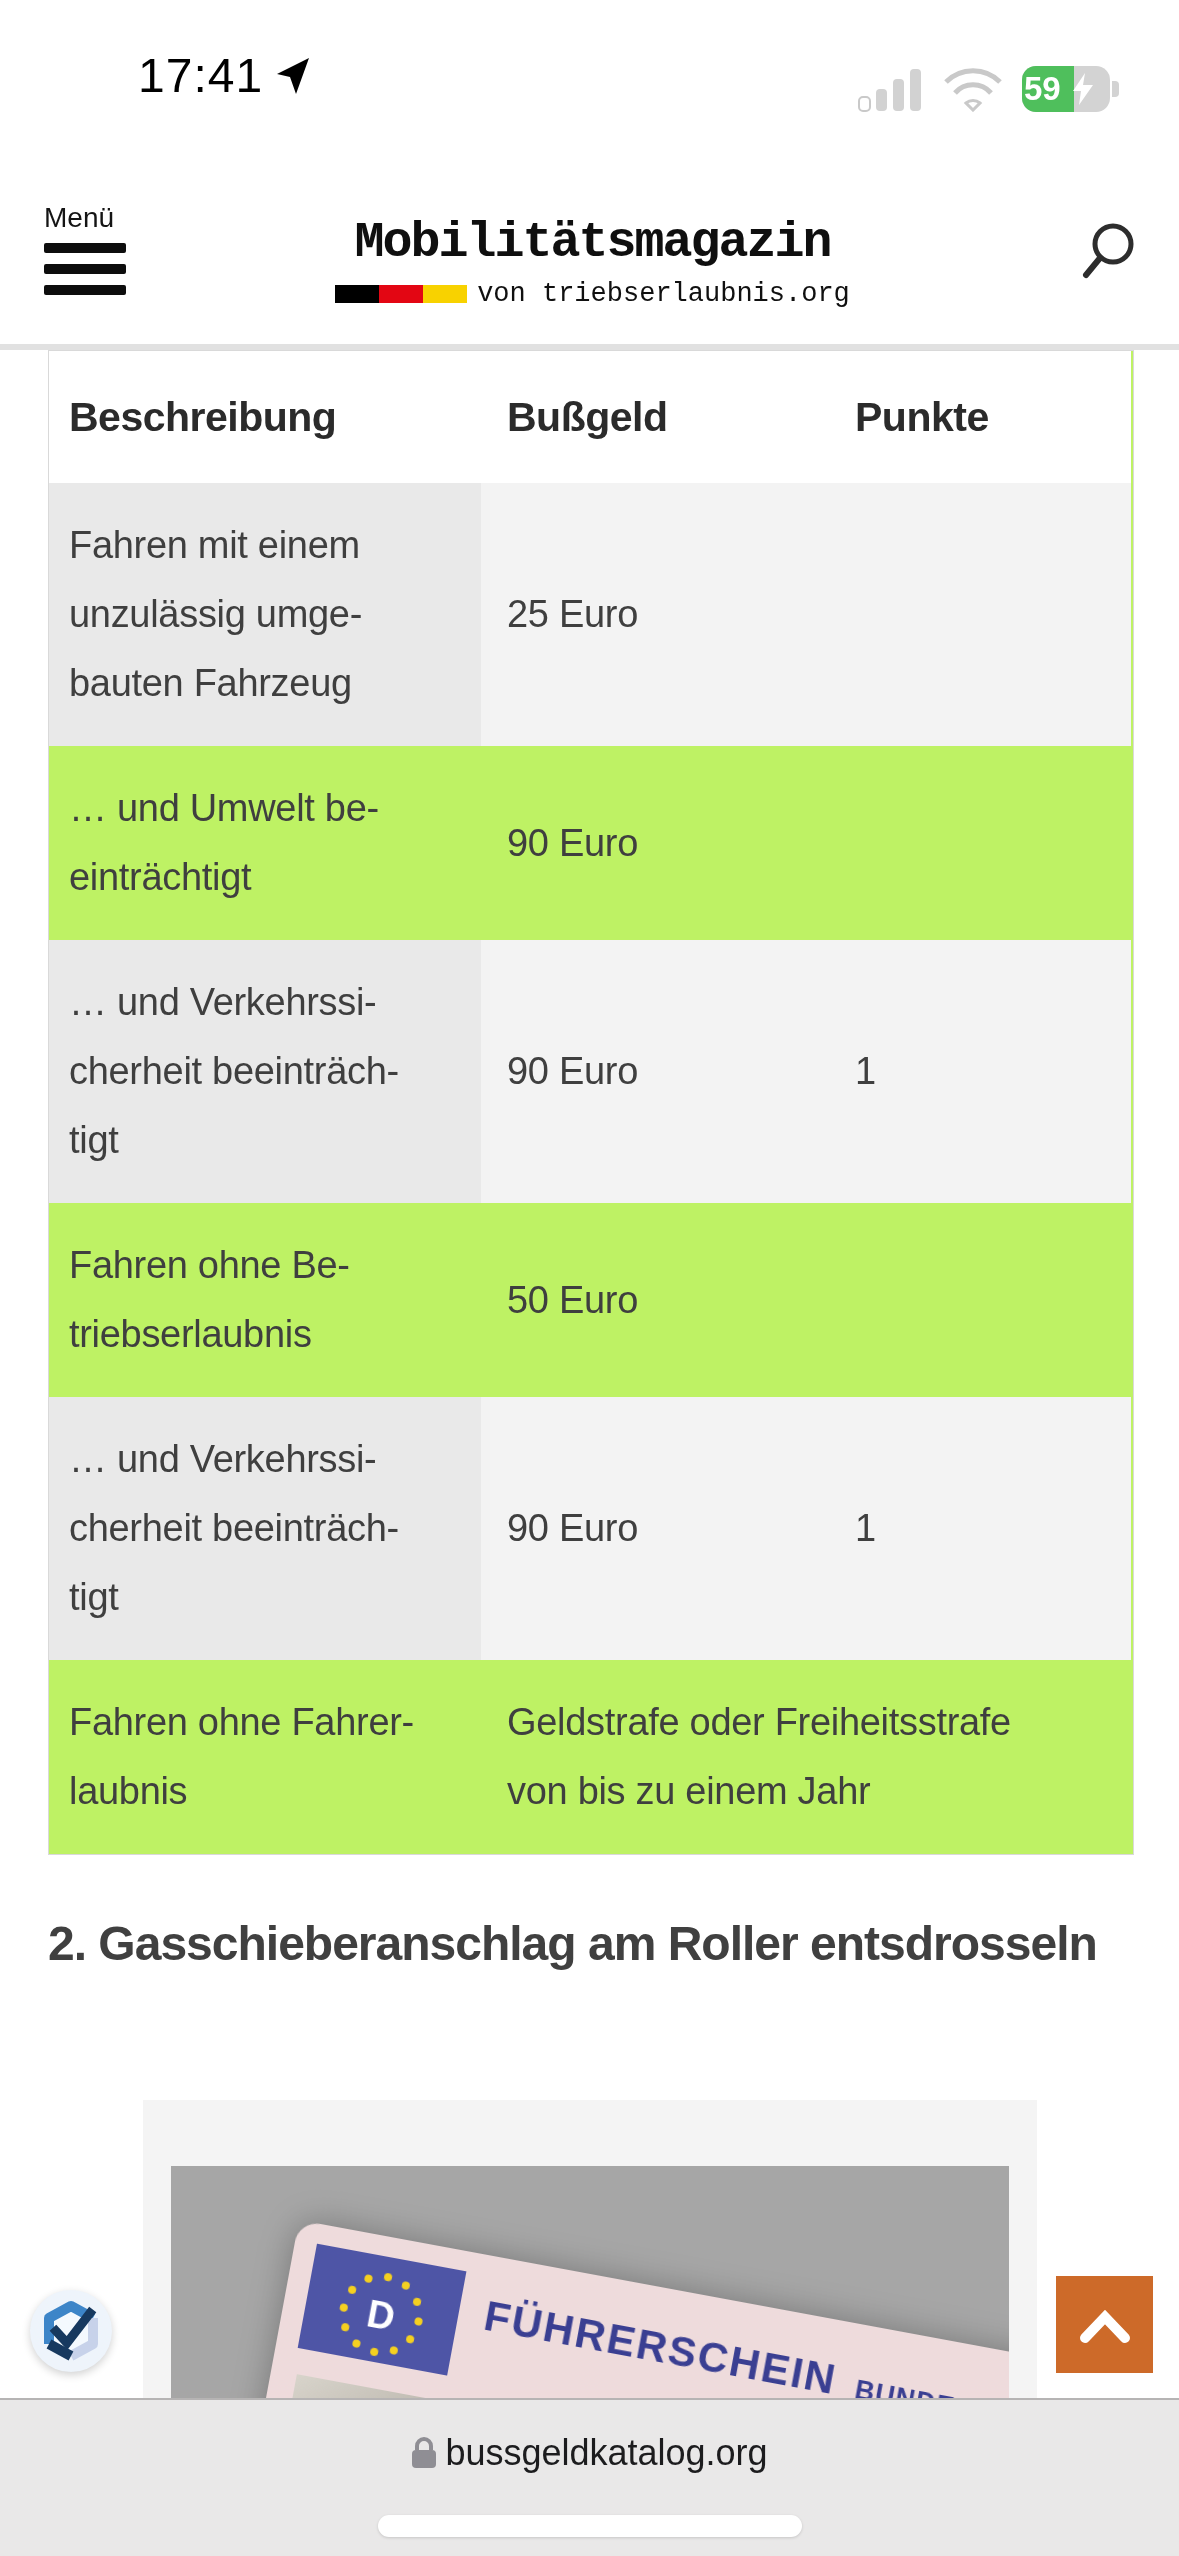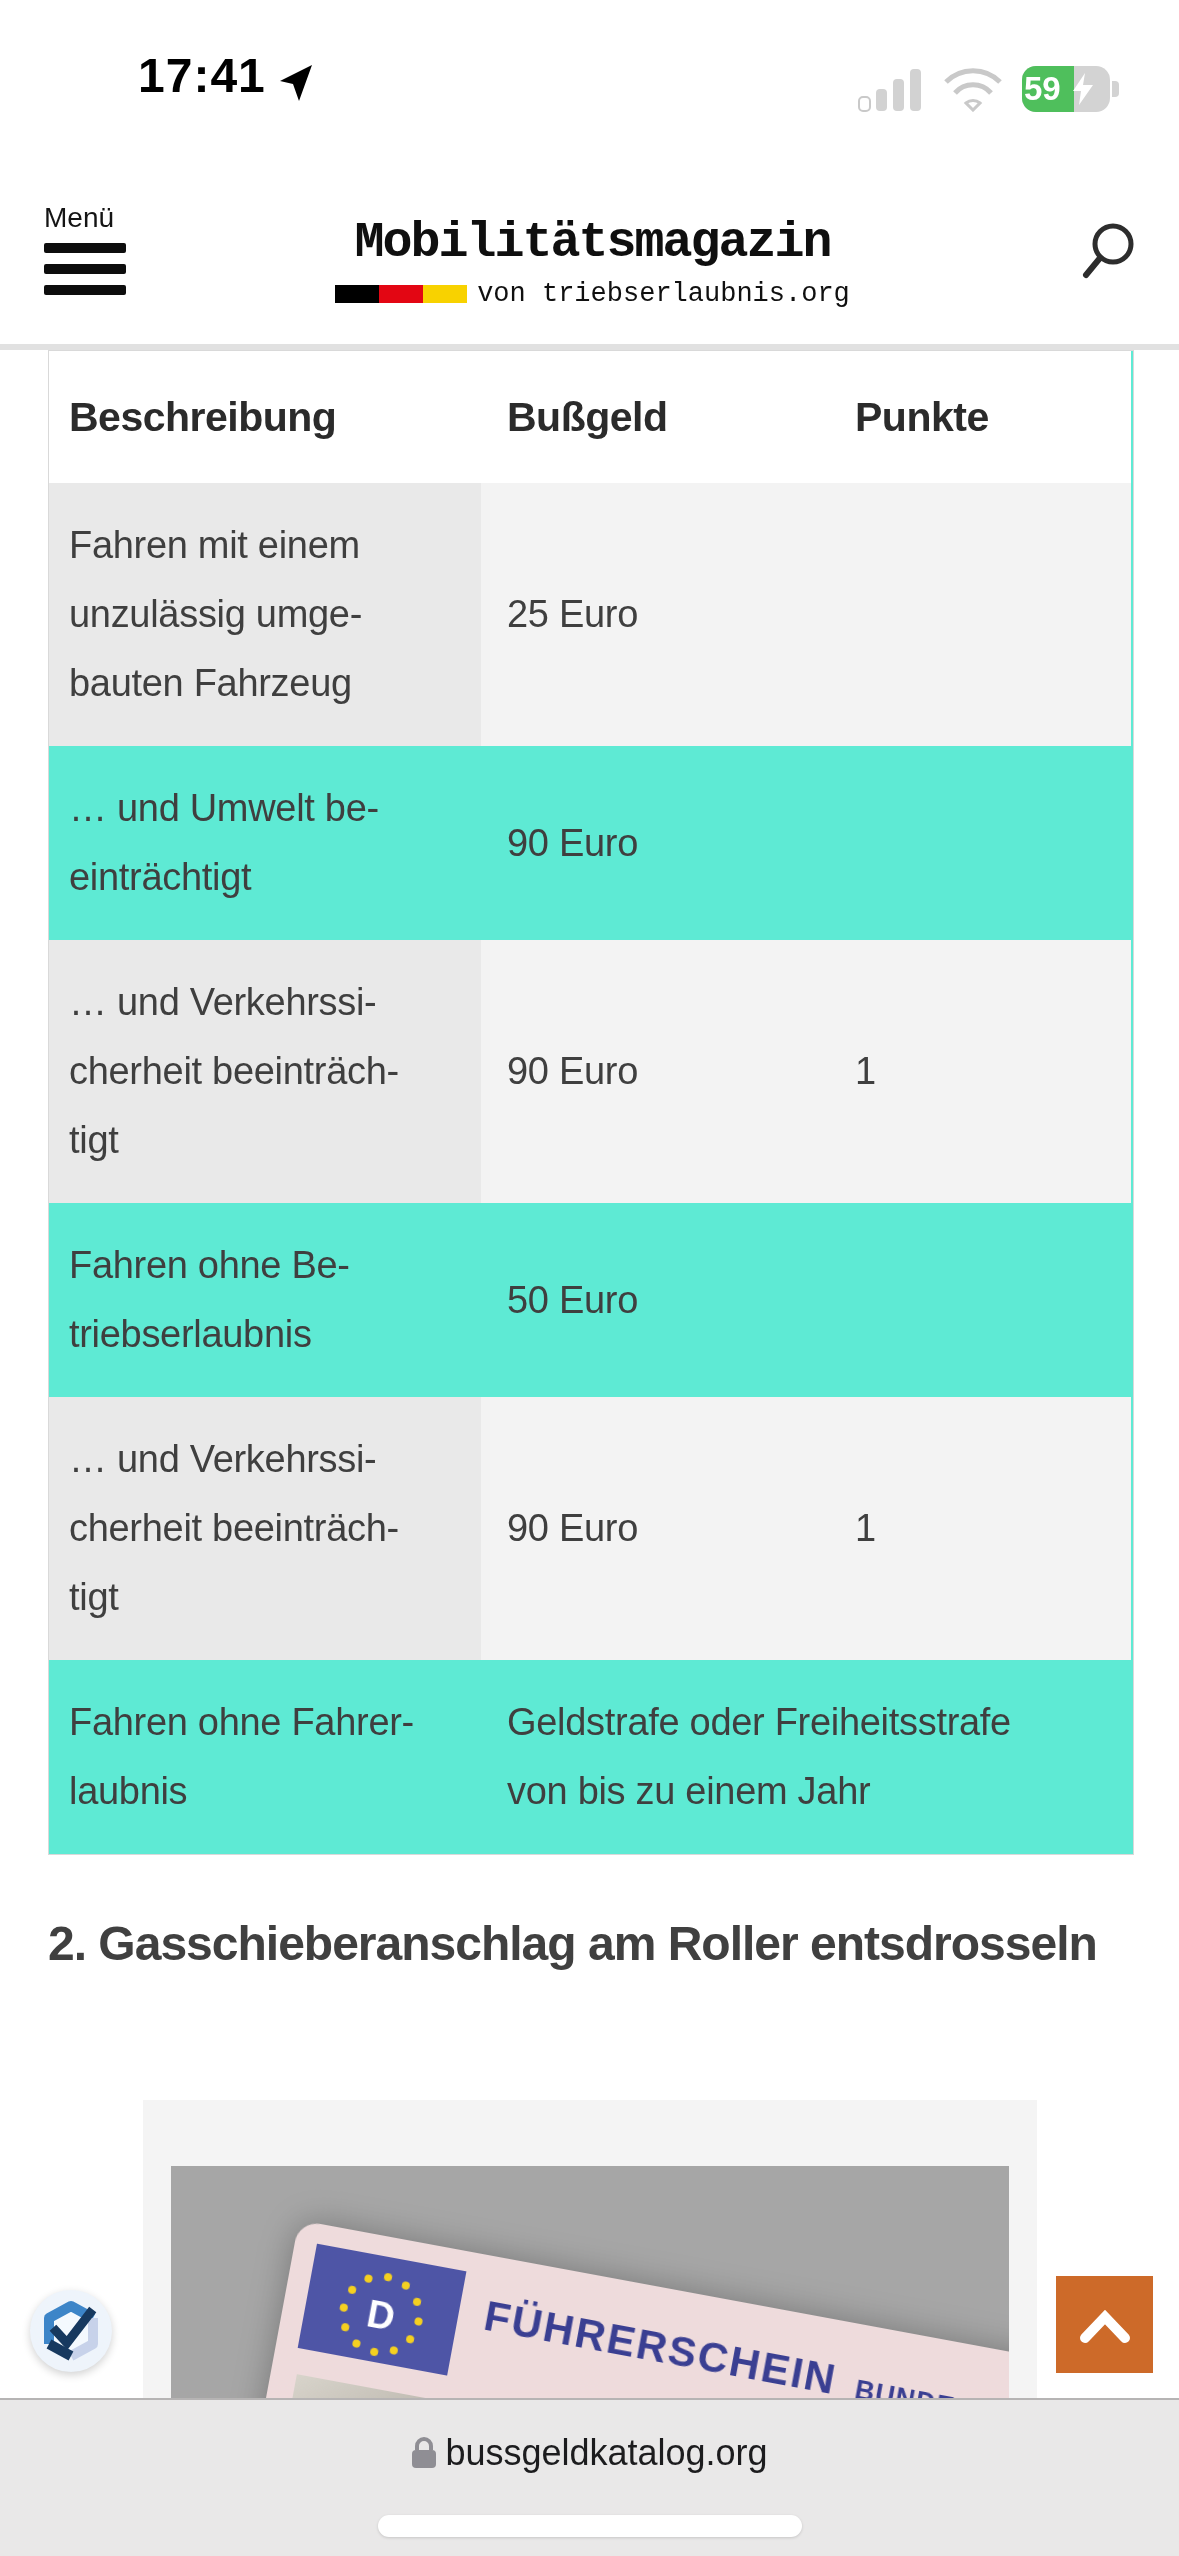--- a/index.html
+++ b/index.html
@@ -1,21 +1,21 @@
 <!DOCTYPE html>
 <html><head>
 <meta charset="utf-8">
 <style>
   html,body{margin:0;padding:0;background:#fff;}
   .screen{position:relative;width:1179px;height:2556px;background:#fff;overflow:hidden;
           font-family:"Liberation Sans","DejaVu Sans",sans-serif;}
 
   
-  .time{position:absolute;left:138px;top:48px;display:flex;align-items:flex-end;gap:12px;
-        font-size:48px;font-weight:700;color:#000;letter-spacing:1px;}
+  .time{position:absolute;left:138px;top:48px;display:flex;align-items:center;gap:12px;
+        font-size:48px;font-weight:400;color:#000;letter-spacing:1px;}
   .status-icons{position:absolute;left:858px;top:64px;display:flex;align-items:flex-end;gap:16px;}
   .battery{position:relative;width:88px;height:46px;border-radius:14px;background:#d3d3d3;}
   .battery-fill{position:absolute;left:0;top:0;bottom:0;width:52px;border-radius:14px 0 0 14px;}
   .battery-num{position:absolute;left:2px;top:0;width:54px;text-align:left;line-height:46px;
                font-size:33px;font-weight:700;color:#fff;}
   .battery-nub{position:absolute;right:-9px;top:15px;width:7px;height:16px;border-radius:0 4px 4px 0;background:#d3d3d3;}
 
   
   .menu{position:absolute;left:44px;top:202px;cursor:pointer;}
   .menu-label{font-size:28px;color:#141414;}
@@ -24,21 +24,21 @@
   .logo{position:absolute;left:6px;right:0;top:214px;text-align:center;font-family:Liberation Mono, monospace;}
   .logo-title{font-size:50px;font-weight:700;color:#0f0f0f;letter-spacing:-2px;}
   .logo-sub{margin-top:8px;display:flex;justify-content:center;align-items:center;gap:10px;}
   .flag{display:flex;height:18px;}
   .flag span{width:44px;height:18px;display:block;}
   .logo-subtext{font-size:27px;color:#101010;}
   .search-btn{position:absolute;right:40px;top:220px;cursor:pointer;}
   .header-divider{position:absolute;left:0;top:344px;width:100%;height:6px;background:#e1e1e1;}
 
   
-  .tbl{position:absolute;left:48px;top:350px;width:1084px;background:#5eead4;
+  .tbl{position:absolute;left:48px;top:350px;width:1084px;background:#bef264;
        border:1px solid #d9d9d9;display:grid;grid-template-columns:432px 350px 300px;}
   .th{min-height:132px;display:flex;align-items:center;background:#fff;
       font-weight:700;font-size:41px;color:#2b2b2b;letter-spacing:-0.5px;}
   .td{font-size:38px;color:#3f3f3f;line-height:69px;letter-spacing:-0.3px;
       display:flex;align-items:center;white-space:pre-line;padding-top:28px;padding-bottom:28px;}
   .c1{padding-left:20px;padding-right:34px;}
   .c2{padding-left:26px;padding-right:10px;}
   .c3{padding-left:24px;padding-right:10px;}
   .td.shaded.c1{background:#e9e9e9;}
   .td.shaded.c2,.td.shaded.c3{background:#f3f3f3;}

